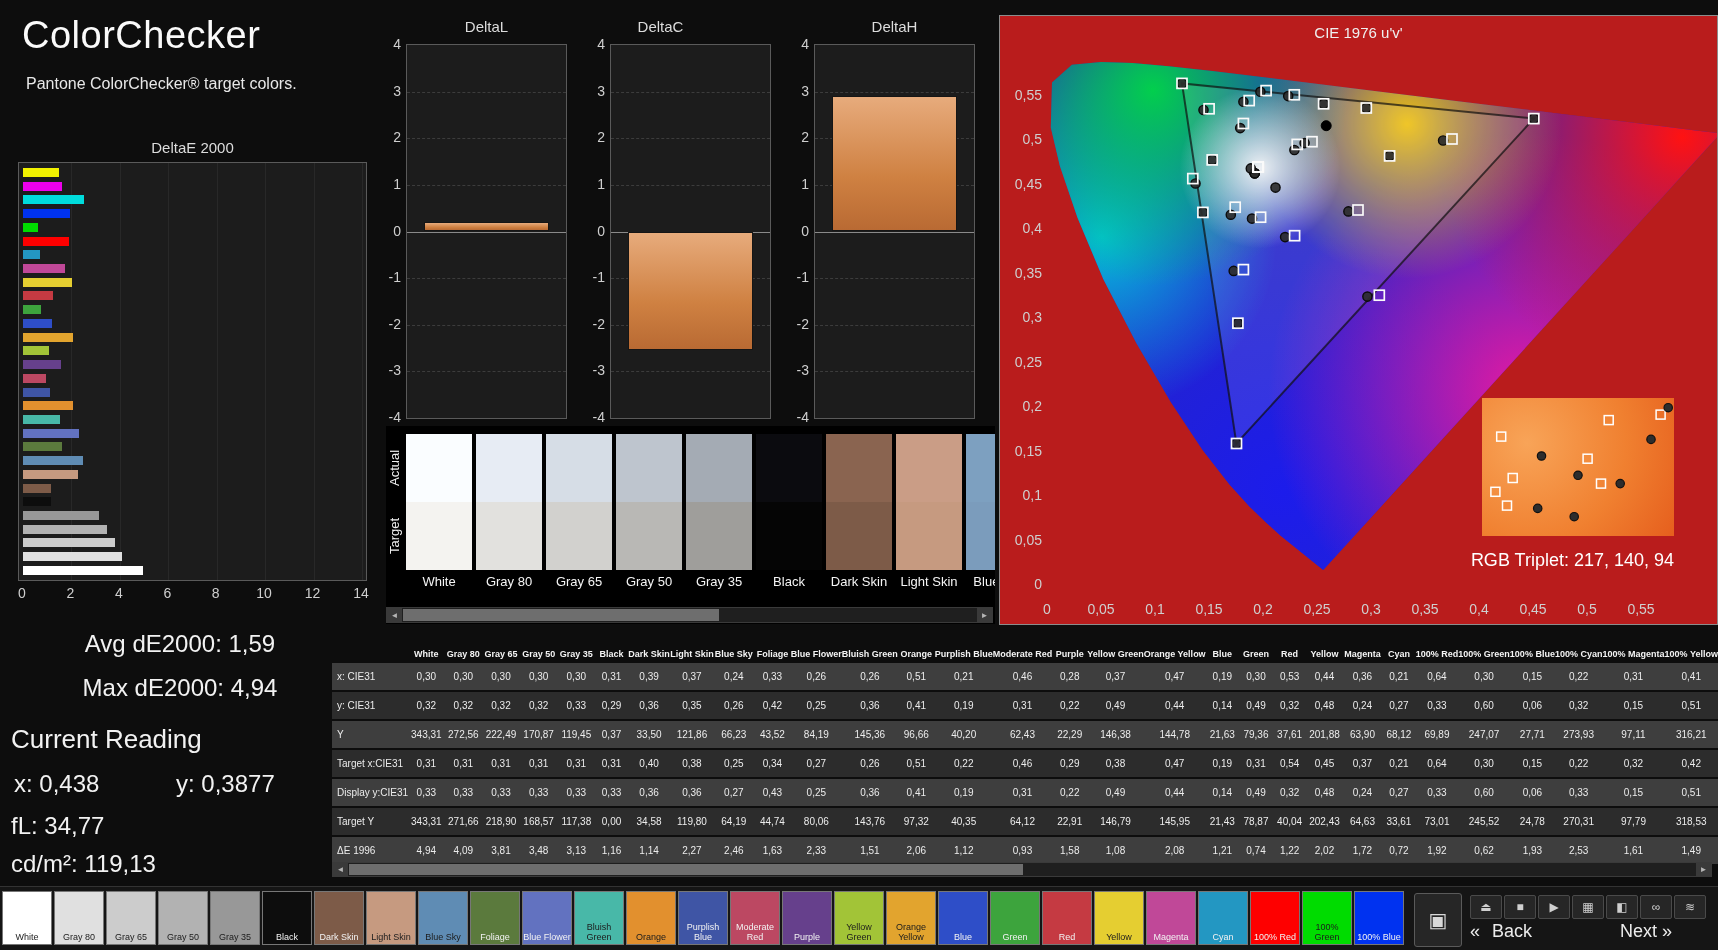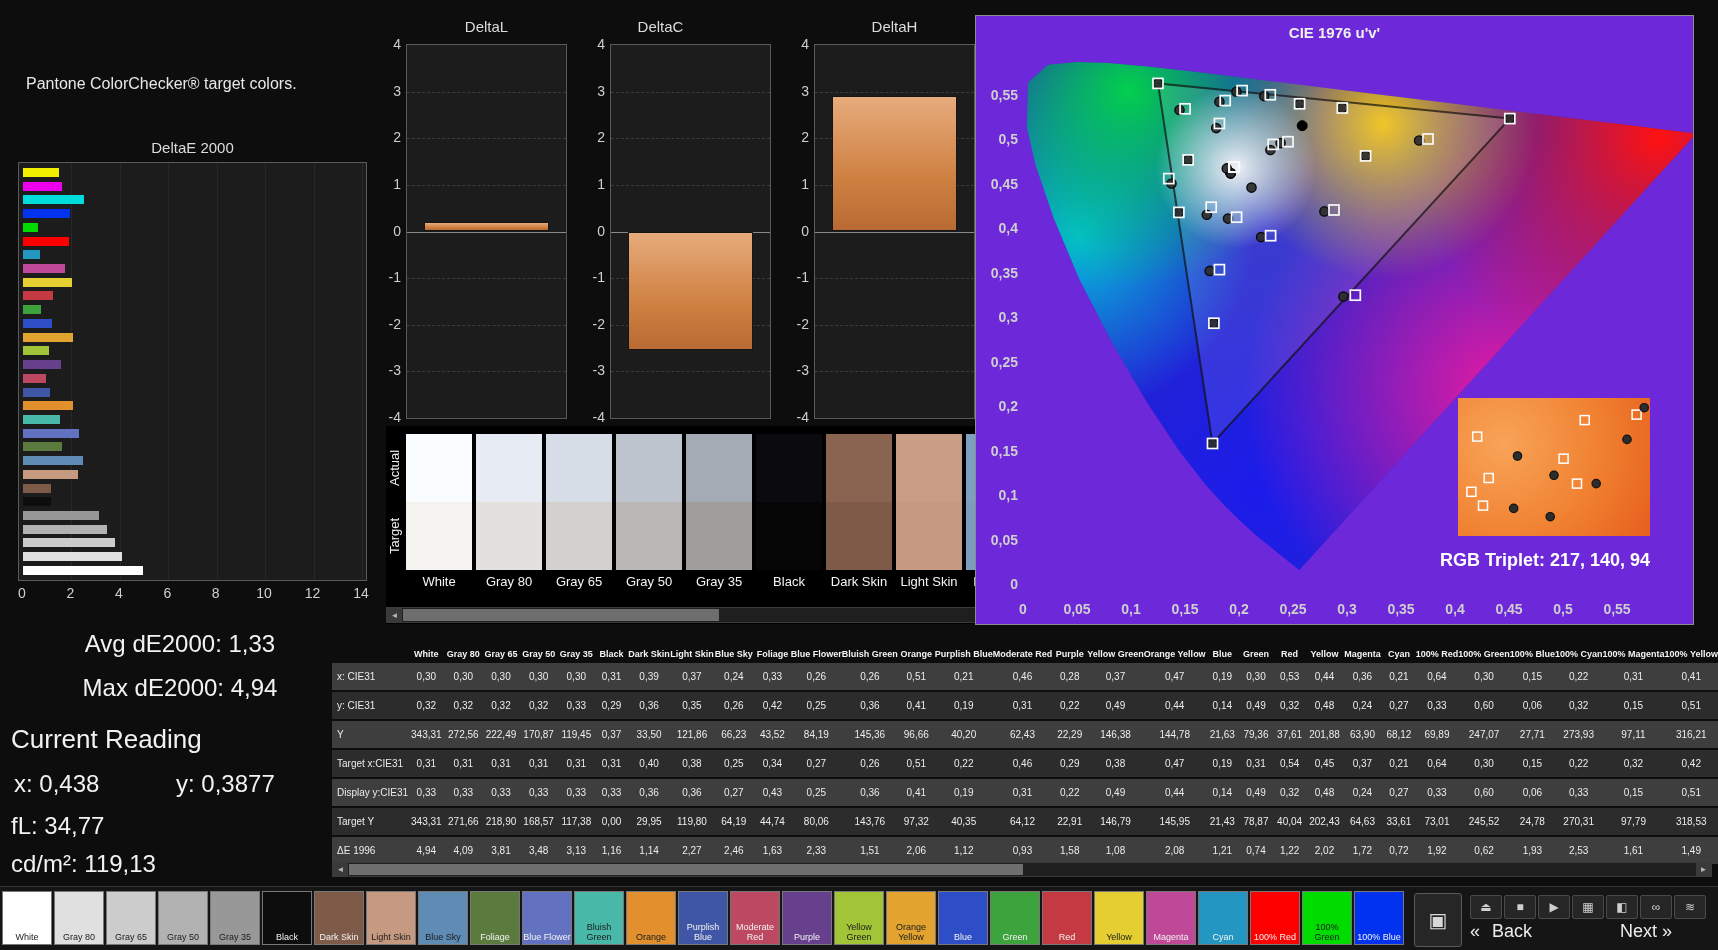--- a/index.html
+++ b/index.html
@@ -22,21 +22,21 @@
   .lch-zero{border-top:1px solid #8a8a8a;}
   .lch-ylab{position:absolute;width:28px;text-align:right;font-size:14px;color:#cfcfcf;}
   .lch-bar{position:absolute;left:11%;width:78%;background:linear-gradient(180deg,#e7ab7c 0%,#cf8142 60%,#b96a33 100%);border:1px solid #151515;box-sizing:border-box;}
   #strip{left:386px;top:426px;width:609px;height:198px;background:#000;overflow:hidden;}
   .strip-rot{position:absolute;left:1px;width:17px;text-align:center;color:#f0f0f0;font-size:13px;writing-mode:vertical-rl;transform:rotate(180deg);}
   .sw{position:absolute;}
   .sw-label{position:absolute;text-align:center;font-size:13px;color:#f5f5f5;white-space:nowrap;overflow:hidden;}
   .scroll-track{position:absolute;background:#1f1f1f;border:1px solid #3a3a3a;box-sizing:border-box;}
   .scroll-btn{position:absolute;width:15px;top:0;bottom:0;background:#3a3a3a;color:#b5b5b5;font-size:8px;display:flex;align-items:center;justify-content:center;}
   .scroll-thumb{position:absolute;top:1px;bottom:1px;background:#6e6e6e;}
-  #cie-panel{left:975px;top:15px;width:719px;height:610px;background:#6d28d9;border:1px solid #8c8c8c;box-sizing:border-box;overflow:hidden;font-weight:bold;}
+  #cie-panel{left:999px;top:15px;width:719px;height:610px;background:#b91c1c;border:1px solid #8c8c8c;box-sizing:border-box;overflow:hidden;}
   #cie-title{position:absolute;top:8px;left:0;width:100%;text-align:center;font-size:15px;color:#efefef;}
   #horseshoe{position:absolute;left:47px;top:46px;width:674px;height:523px;
     background:
       radial-gradient(circle 115px at 213px 106px, rgba(248,248,248,0.95) 0%, rgba(248,248,248,0) 70%),
       radial-gradient(circle 280px at 106px 28px, rgba(0,215,70,0.95) 0%, rgba(0,215,70,0) 70%),
       radial-gradient(circle 215px at 360px 62px, rgba(255,205,0,0.92) 0%, rgba(255,205,0,0) 72%),
       radial-gradient(circle 250px at 55px 175px, rgba(0,205,225,0.9) 0%, rgba(0,205,225,0) 70%),
       radial-gradient(circle 330px at 635px 75px, rgba(255,18,18,1) 0%, rgba(255,18,18,0) 74%),
       radial-gradient(circle 340px at 480px 330px, rgba(240,25,160,0.95) 0%, rgba(240,25,160,0) 76%),
       radial-gradient(circle 330px at 235px 430px, rgba(28,28,235,1) 0%, rgba(28,28,235,0) 80%),
@@ -66,20 +66,21 @@
   .tile span{font-size:9px;line-height:1.05;text-align:center;padding-bottom:2px;word-break:break-word;}
   #display-btn{position:absolute;left:1414px;top:6px;width:46px;height:52px;background:#262626;border:1px solid #5a5a5a;border-radius:3px;color:#d8d8d8;font-size:20px;display:flex;align-items:center;justify-content:center;}
   .icon-btn{position:absolute;top:8px;width:30px;height:22px;background:#262626;border:1px solid #4a4a4a;border-radius:2px;color:#cfcfcf;font-size:12px;display:flex;align-items:center;justify-content:center;}
   .nav{position:absolute;top:34px;font-size:18px;color:#ececec;}
 </style>
 </head>
 <body>
 
 <div class="app" id="app">
 
+  <div class="abs" id="title">ColorChecker</div>
   <div class="abs" id="subtitle">
     <div>Pantone ColorChecker® target colors.</div>
   </div>
 
   <div class="abs" id="de-title">DeltaE 2000</div>
   <div class="abs" id="de-panel">
     <div id="de-grid">
         <div class="de-grid-line" style="left: 14.29%;"></div>
         <div class="de-grid-line" style="left: 28.57%;"></div>
         <div class="de-grid-line" style="left: 42.86%;"></div>
@@ -272,21 +273,21 @@
       <div class="cie-yt" style="top: 248.5px;">0,35</div>
       <div class="cie-yt" style="top: 293px;">0,3</div>
       <div class="cie-yt" style="top: 337.5px;">0,25</div>
       <div class="cie-yt" style="top: 382px;">0,2</div>
       <div class="cie-yt" style="top: 426.5px;">0,15</div>
       <div class="cie-yt" style="top: 471px;">0,1</div>
       <div class="cie-yt" style="top: 515.5px;">0,05</div>
       <div class="cie-yt" style="top: 560px;">0</div>
     </div>
 
-  <div class="stat" id="stat-avg">Avg dE2000: 1,33</div>
+  <div class="stat" id="stat-avg">Avg dE2000: 1,59</div>
   <div class="stat" id="stat-max">Max dE2000: 4,94</div>
   <div class="stat" id="stat-current">Current Reading</div>
   <div class="stat" id="stat-x">x: 0,438</div>
   <div class="stat" id="stat-y">y: 0,3877</div>
   <div class="stat" id="stat-fl">fL: 34,77</div>
   <div class="stat" id="stat-cd">cd/m²: 119,13</div>
 
   <table id="mtable">
       <thead>
         <tr>
@@ -490,21 +491,21 @@
           <td>0,51</td>
         </tr>
         <tr class="dk">
           <td class="rl">Target Y</td>
           <td>343,31</td>
           <td>271,66</td>
           <td>218,90</td>
           <td>168,57</td>
           <td>117,38</td>
           <td>0,00</td>
-          <td>29,95</td>
+          <td>34,58</td>
           <td>119,80</td>
           <td>64,19</td>
           <td>44,74</td>
           <td>80,06</td>
           <td>143,76</td>
           <td>97,32</td>
           <td>40,35</td>
           <td>64,12</td>
           <td>22,91</td>
           <td>146,79</td>

